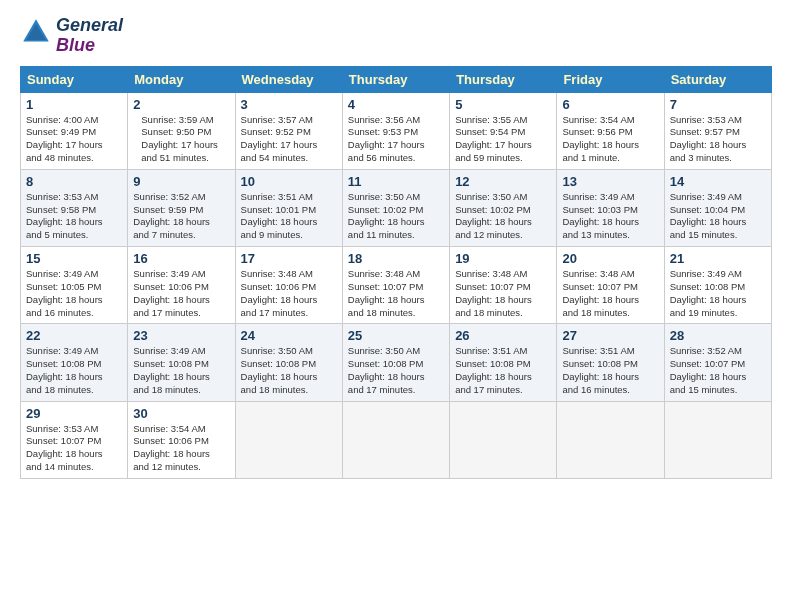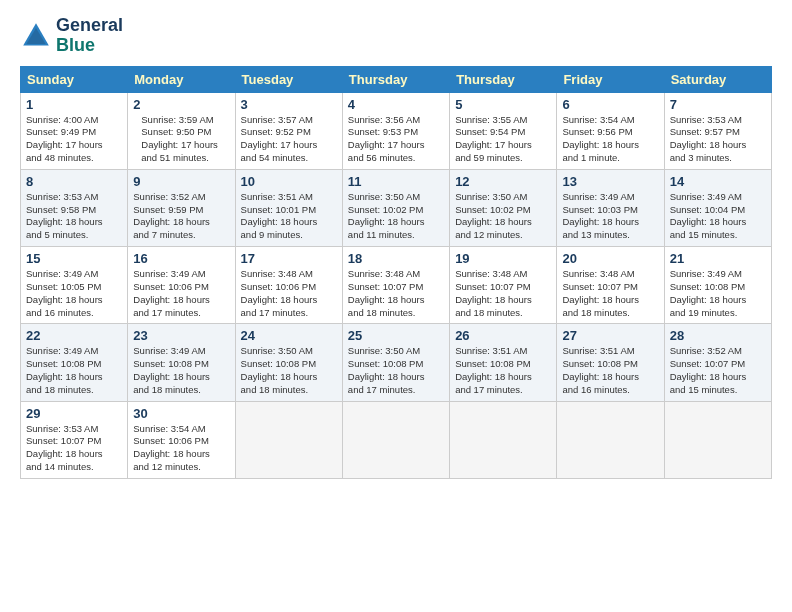--- a/index.html
+++ b/index.html
@@ -17,31 +17,32 @@
       background: #fff;
     }
     .header {
       display: flex;
       justify-content: space-between;
       align-items: flex-start;
       margin-bottom: 10px;
     }
     .logo {
       display: flex;
-      align-items: center;
+      align-items: flex-start;
       gap: 4px;
+      font-style: italic;
     }
     .logo-text {
       font-size: 18px;
       font-weight: bold;
       color: #1a3a5c;
       line-height: 1.1;
     }
     .logo-text span {
-      color: #0f766e;
+      color: #701a75;
     }
     .logo-icon {
       width: 32px;
       height: 32px;
     }
     .title-block {
       text-align: right;
     }
     .month-title {
       font-size: 32px;
@@ -112,21 +113,21 @@
       <div class="month-title"></div>
       <div class="subtitle"></div>
     </div>
   </div>
 
   <table class="calendar">
     <thead>
       <tr>
       <th>Sunday</th>
           <th>Monday</th>
-          <th>Tuesday</th>
+          <th>Wednesday</th>
           <th>Thursday</th>
           <th>Thursday</th>
           <th>Friday</th>
           <th>Saturday</th>
         </tr>
     </thead>
     <tbody id="calendar-body">
     <tr>
           <td>
             <span class="day-num">1</span>

